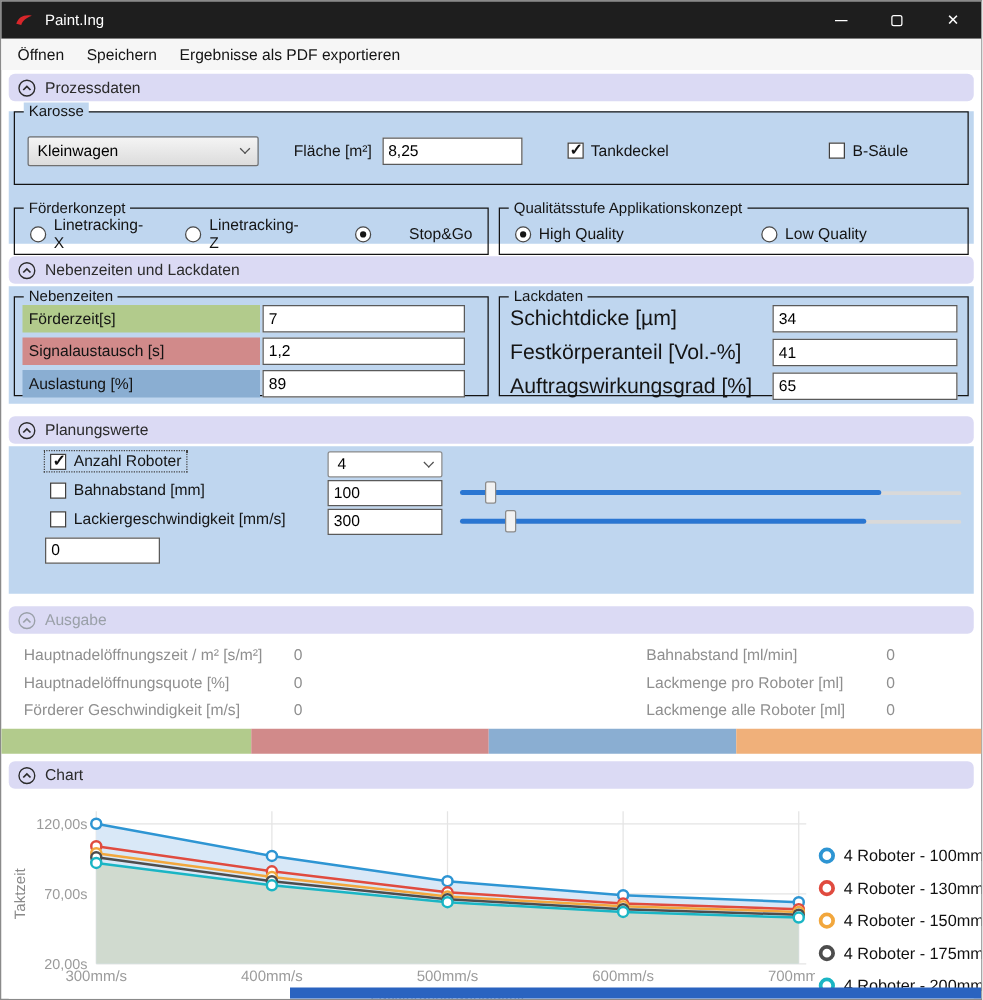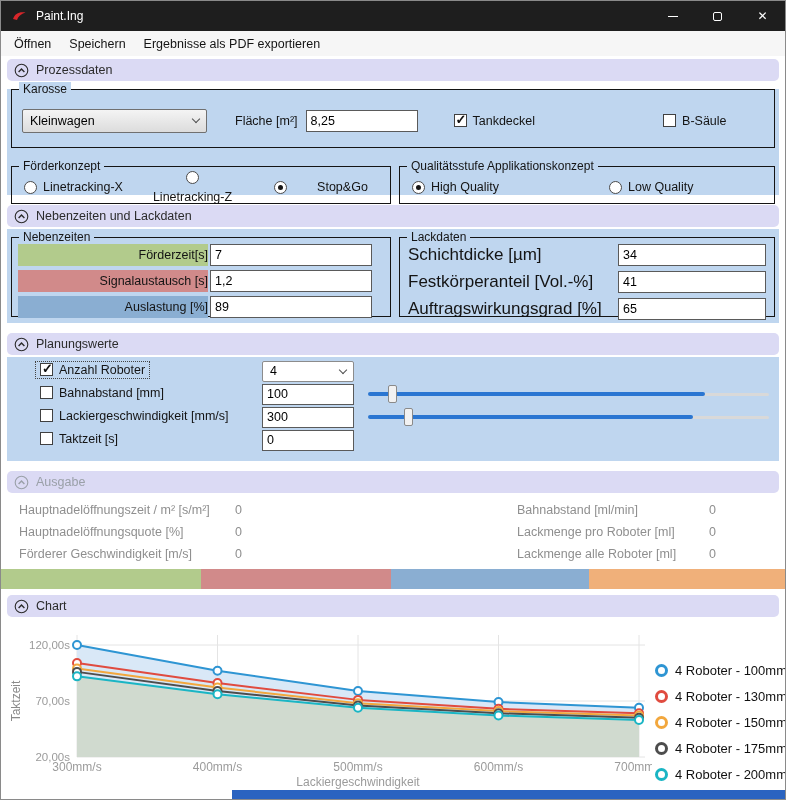--- a/index.html
+++ b/index.html
@@ -20,21 +20,21 @@
 
 .section{margin:10px 6px 0;}
 .section.s1{margin-top:3px;}
 .section.s5{margin-top:6px;}
 .sec-header{height:22px;background:#dbdaf4;border-radius:5px;display:flex;align-items:center;gap:7px;padding:0 7px;font-size:12.5px;color:#2b2b2b;cursor:pointer;}
 .sec-header.disabled{color:#9aa0a8;}
 .chev{display:flex;align-items:center;color:inherit;}
 .sec-body{background:#bfd6ef;margin-top:2px;padding:0 4px;}
 .sec-body.p1{height:106px;}
 .sec-body.p2{height:94px;display:flex;}
-.sec-body.p3{height:104px;padding-top:3px;padding-left:24px;}
+.sec-body.p3{height:118px;padding-top:3px;padding-left:24px;}
 
 .groupbox{border:1px solid #141414;position:relative;margin-top:8px;}
 .gb-legend{position:absolute;top:-8px;left:7px;background:#bfd6ef;padding:0 4px;font-size:12px;color:#141414;line-height:14px;white-space:nowrap;}
 .karosse{height:59px;}
 .karosse-inner{height:100%;display:flex;align-items:center;padding:4px 10px 0;}
 .row2{display:flex;margin-top:10px;}
 .gb-foerder{width:380px;height:38px;}
 .gb-quali{flex:1;margin-left:8px;height:38px;}
 .radio-row{height:100%;display:flex;align-items:center;padding:4px 12px 0;}
 
@@ -46,21 +46,21 @@
 .checkbox,.radio{display:inline-flex;align-items:center;gap:6px;font-size:12.5px;color:#141414;cursor:default;}
 .cb-box{width:13px;height:13px;border:1px solid #404040;background:#fff;position:relative;flex:0 0 auto;}
 .checkbox.on .cb-box::after{content:"✓";position:absolute;left:1px;top:-3px;font-size:13px;font-weight:bold;color:#111;}
 .rb{width:13px;height:13px;border:1px solid #4a4a4a;border-radius:50%;background:#fff;position:relative;flex:0 0 auto;}
 .radio.on .rb::after{content:"";position:absolute;left:3px;top:3px;width:5px;height:5px;border-radius:50%;background:#161616;}
 
 .gb-neben{width:380px;height:80px;}
 .gb-lack{flex:1;margin-left:8px;height:80px;}
 .nz-rows{padding:6px 6px 0;}
 .nz-row{display:flex;align-items:center;margin-bottom:4px;}
-.nz-label{width:190px;height:22px;line-height:22px;padding-left:5px;font-size:12.5px;color:#141414;text-align:right;}
+.nz-label{width:190px;height:22px;line-height:22px;padding-left:5px;font-size:12.5px;color:#141414;}
 .nz-input{width:162px;height:22px;margin-left:2px;}
 .lk-rows{padding:6px 0 0;}
 .lk-row{display:flex;align-items:center;margin-bottom:5px;padding:0 8px;}
 .lk-label{flex:1;font-size:17px;color:#141414;}
 .lk-input{width:148px;}
 
 .pw-row{display:flex;align-items:center;height:22px;margin-bottom:1px;padding-left:5px;}
 .pw-check{width:226px;}
 .pw-check .checkbox{padding:1px 4px;}
 .pw-check.focused .checkbox{outline:1px dotted #444;}
@@ -143,21 +143,21 @@
         </div>
       </div>
       <div class="row2">
         <div class="groupbox gb-foerder">
           <span class="gb-legend">Förderkonzept</span>
           <div class="radio-row">
             <label class="radio">
               <span class="rb"></span>
               <span>Linetracking-X</span>
             </label>
-            <label class="radio" style="margin-left:30px;flex-direction:column;">
+            <label class="radio" style="margin-left:30px;">
               <span class="rb"></span>
               <span>Linetracking-Z</span>
             </label>
             <label class="radio on" style="margin-left:42px;gap:30px;">
               <span class="rb"></span>
               <span>Stop&amp;Go</span>
             </label>
           </div>
         </div>
         <div class="groupbox gb-quali">
@@ -270,26 +270,20 @@
           </label>
         </div>
         <input class="tb small" value="300" style="">
         <div class="slider">
           <div class="slider-track"></div>
           <div class="slider-fill" style="width: 81%;"></div>
           <div class="slider-thumb" style="left: 9%;"></div>
         </div>
       </div>
       <div class="pw-row">
-        <div class="pw-check">
-          <label class="checkbox">
-            <span class="cb-box"></span>
-            <span>Taktzeit [s]</span>
-          </label>
-        </div>
         <input class="tb small" value="0" style="">
       </div>
     </div>
   </div>
 
   <div class="section">
     <div class="sec-header disabled">
       <span class="chev">
         <svg width="15" height="15" viewBox="0 0 15 15">
             <circle cx="7.5" cy="7.5" r="6.3" fill="none" stroke="currentColor" stroke-width="1.1"></circle>

